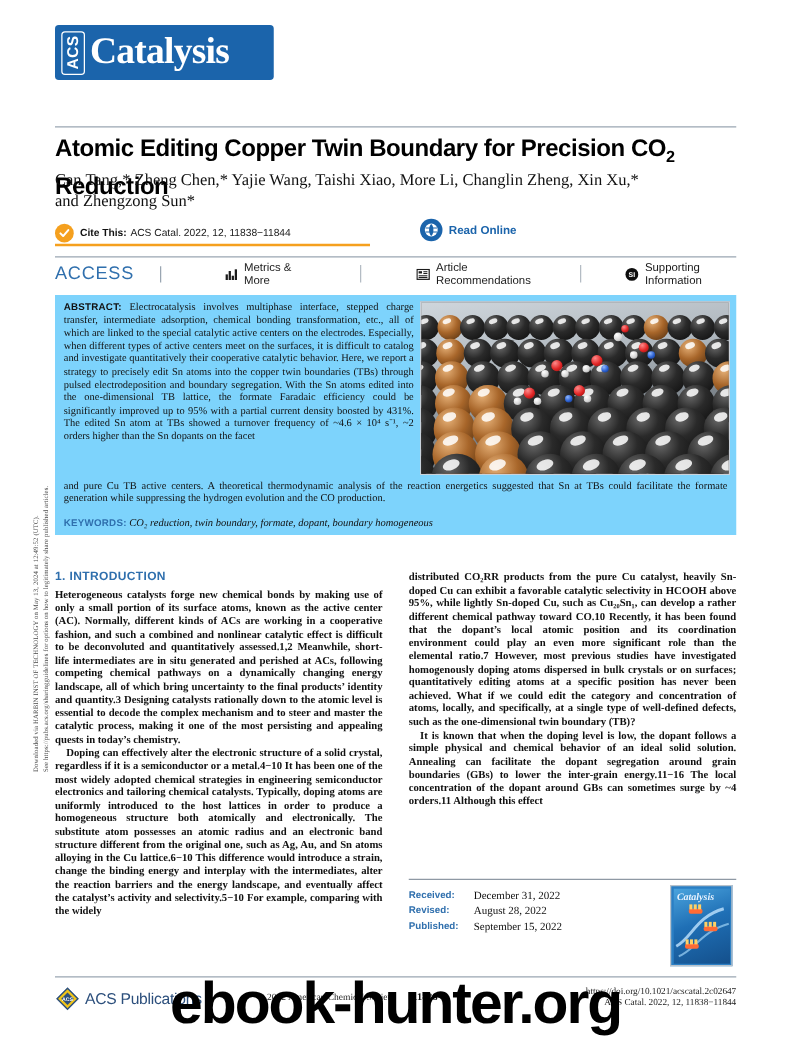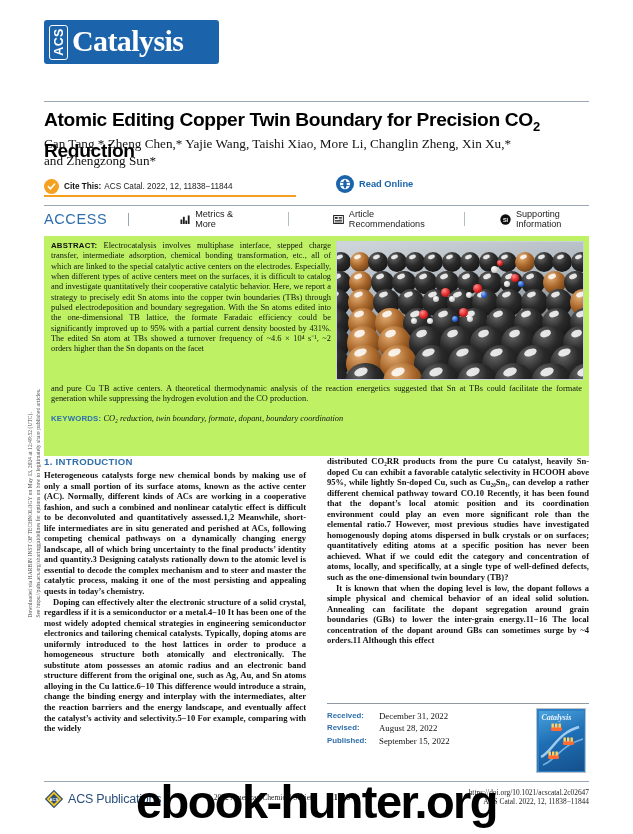--- a/index.html
+++ b/index.html
@@ -250,22 +250,22 @@
     height: 14px;
     background: #b4bcc4;
   }
 
   
   .abs-wrap {
     position: absolute;
     left: 44px;
     top: 236px;
     width: 545px;
-    height: 220px;
-    background: #bef264;
+    height: 192px;
+    background: #7dd3fc;
   }
   .abs-text {
     position: absolute;
     left: 7px;
     top: 5px;
     width: 280px;
     font-family: "Liberation Serif", serif;
     font-size: 8.35px;
     line-height: 10.35px;
     text-align: justify;
@@ -598,21 +598,21 @@
 
     <div class="abs-text">
       <span class="abs-label">ABSTRACT:</span>
       <span>Electrocatalysis involves multiphase interface, stepped charge transfer, intermediate adsorption, chemical bonding transformation, etc., all of which are linked to the special catalytic active centers on the electrodes. Especially, when different types of active centers meet on the surfaces, it is difficult to catalog and investigate quantitatively their cooperative catalytic behavior. Here, we report a strategy to precisely edit Sn atoms into the copper twin boundaries (TBs) through pulsed electrodeposition and boundary segregation. With the Sn atoms edited into the one-dimensional TB lattice, the formate Faradaic efficiency could be significantly improved up to 95% with a partial current density boosted by 431%. The edited Sn atom at TBs showed a turnover frequency of ~4.6 × 10⁴ s⁻¹, ~2 orders higher than the Sn dopants on the facet</span>
     </div>
 
     <div class="abs-tail">and pure Cu TB active centers. A theoretical thermodynamic analysis of the reaction energetics suggested that Sn at TBs could facilitate the formate generation while suppressing the hydrogen evolution and the CO production.</div>
 
     <div class="abs-keywords">
       <span class="kw-label">KEYWORDS:</span>
-      <span class="kw-body">CO₂ reduction, twin boundary, formate, dopant, boundary coordination</span>
+      <span class="kw-body">CO₂ reduction, twin boundary, formate, dopant, boundary homogeneous</span>
     </div>
 
     <div class="toc-img">
       <div class="toc-sky"></div>
       <div class="toc-rowwrap">
 
         <div class="toc-row" id="lat" style="position: absolute; left: 0px; top: 0px; width: 300px; height: 140px;">
             <div class="sphere sp-dark" style="width: 20px; height: 20px; left: 8.4px; top: 8px; z-index: 10;"></div>
             <div class="sphere sp-cu" style="width: 20px; height: 20px; left: 26.8px; top: 8px; z-index: 10;"></div>
             <div class="sphere sp-dark" style="width: 20px; height: 20px; left: 45.2px; top: 8px; z-index: 10;"></div>

